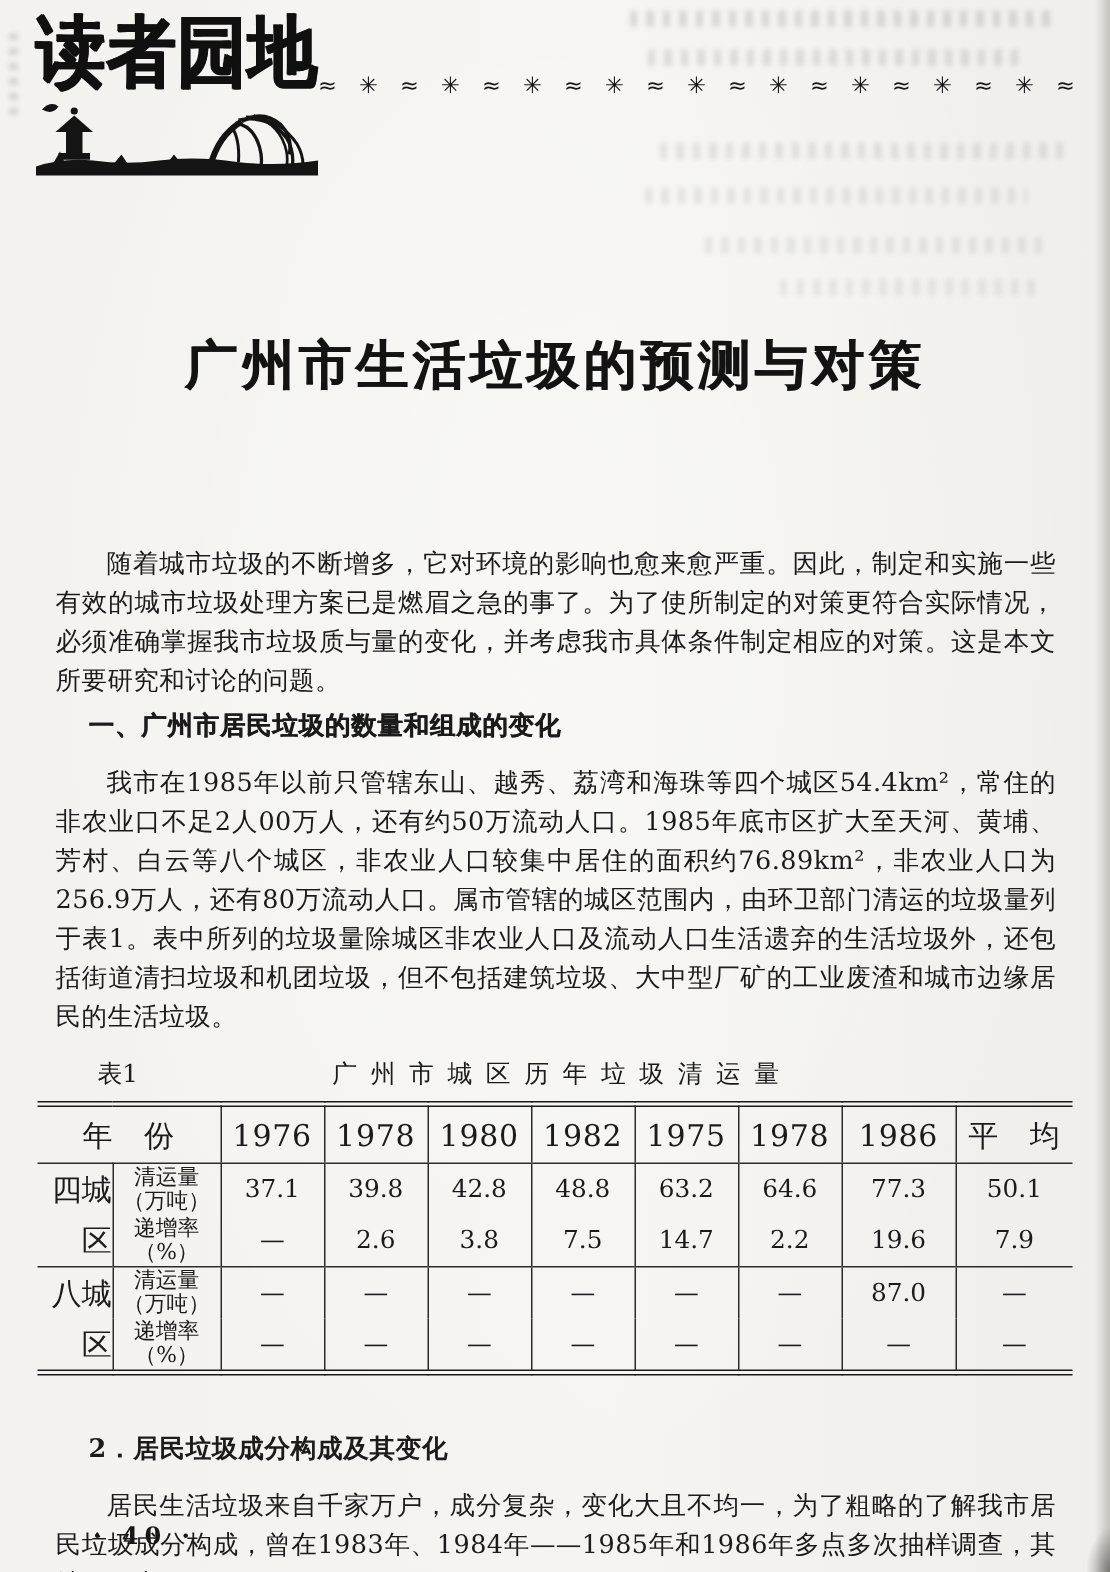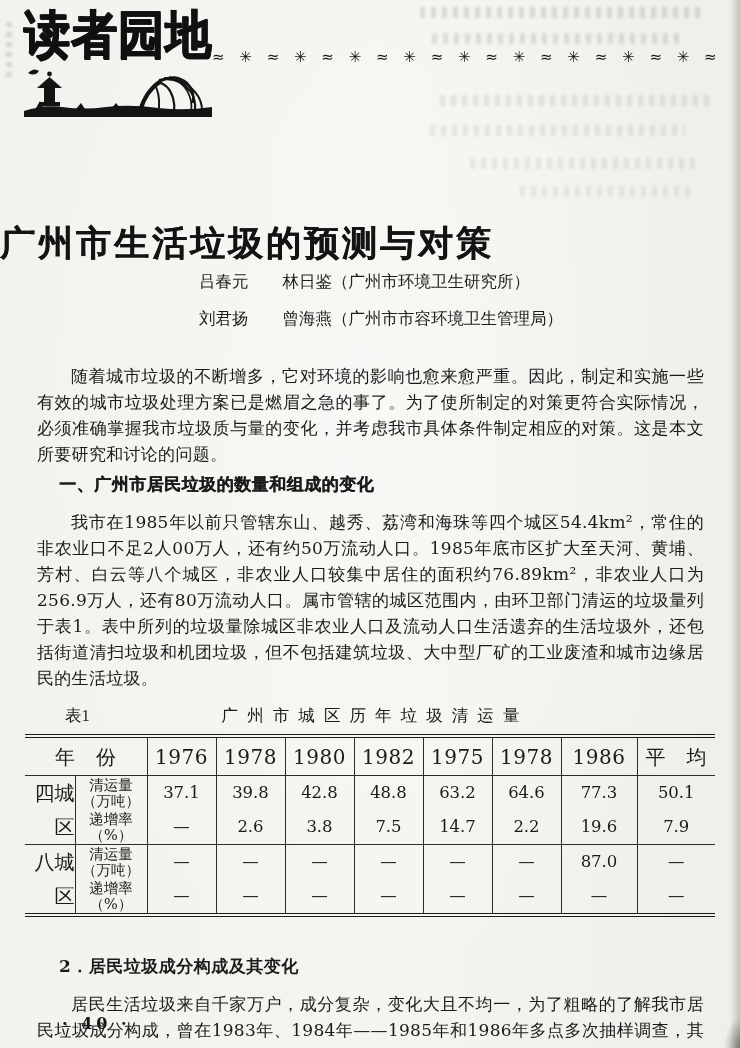--- a/index.html
+++ b/index.html
@@ -31,38 +31,38 @@
     transform:scaleY(1.12);transform-origin:top left;white-space:nowrap;
   }
   .logo-art{position:absolute;left:0;top:56px;width:188px;height:55px;}
   .divider{
     position:absolute;left:212px;top:48px;width:515px;
     font-family:"DejaVu Sans","Liberation Sans",sans-serif;
     font-size:15px;letter-spacing:5px;color:#161616;white-space:nowrap;overflow:hidden;
   }
   
   .title{
-    position:absolute;top:197px;left:0;width:100%;text-align:left;
+    position:absolute;top:197px;left:0;width:100%;text-align:center;
     font-family:"DejaVu Sans","Liberation Sans",sans-serif;
     font-weight:900;font-size:35px;letter-spacing:3px;color:#131313;
     text-shadow:0.6px 0 0 #131313;
   }
   .authors{position:absolute;top:263px;left:199px;font-size:16.5px;line-height:37px;color:#1e1e1e;white-space:nowrap;}
   .authors .name{display:inline-block;margin-right:34px;}
   .content{position:absolute;top:351px;left:25px;width:691px;font-size:17px;line-height:26px;text-align:justify;color:#1b1b1b;}
   .content p{margin:12px;text-indent:2em;letter-spacing:.3px;}
   .content p.intro{margin-bottom:4px;}
   .h-sec{
     font-family:"DejaVu Sans","Liberation Sans",sans-serif;
     font-weight:bold;font-size:17px;line-height:26px;text-indent:2em;margin:0;letter-spacing:.5px;
     text-shadow:0.4px 0 0 #131313;
   }
   .h-sub{font-size:17px;line-height:26px;text-indent:2em;margin:0;letter-spacing:.5px;}
   
-  .tbl-caption{position:relative;height:24px;margin-top:5px;font-family:Liberation Serif, serif;}
+  .tbl-caption{position:relative;height:24px;margin-top:5px;}
   .tbl-caption .lab{position:absolute;left:40px;top:0;font-size:16.5px;}
   .tbl-caption .ttl{position:absolute;left:0;right:0;top:0;text-align:center;font-size:16.5px;letter-spacing:.55em;text-indent:.55em;}
   table.t1{border-collapse:collapse;width:690px;margin-top:7px;table-layout:fixed;
     border-top:4px double #1a1a1a;border-bottom:4px double #1a1a1a;}
   table.t1 th,table.t1 td{padding:0;text-align:center;vertical-align:middle;font-weight:normal;}
   table.t1 thead th{height:37px;font-size:20px;border-bottom:1px solid #2b2b2b;letter-spacing:.5px;}
   table.t1 .vl{border-left:1px solid #2b2b2b;}
   table.t1 tbody td{height:34px;font-size:16.5px;}
   table.t1 td.region{text-align:right;padding-left:9px;font-size:20px;}
   table.t1 td.region .rl{display:block;line-height:34px;}
@@ -103,28 +103,20 @@
       <path d="M135,16 q20,-4 32,12 q5,8 4,18" stroke="#141414" stroke-width="2.2" fill="none"></path>
       <path d="M133,18 q12,2 16,16 q2,7 1,13" stroke="#141414" stroke-width="2.2" fill="none"></path>
       <path d="M140,14 q22,0 34,18 q4,7 4,14" stroke="#141414" stroke-width="2" fill="none"></path>
       <path d="M130,20 q6,8 5,24" stroke="#141414" stroke-width="2" fill="none"></path>
       <path d="M145,13 q18,6 22,24 q1,6 0,10" stroke="#141414" stroke-width="1.8" fill="none"></path>
     </svg>
   </div>
   <div class="divider">≈ ✳ ≈ ✳ ≈ ✳ ≈ ✳ ≈ ✳ ≈ ✳ ≈ ✳ ≈ ✳ ≈ ✳ ≈ ✳ ≈ ✳ ≈ ✳ ≈ ✳ ≈</div>
 
   <h1 class="title">广州市生活垃圾的预测与对策</h1>
-  <div class="authors">
-    <div>
-      <span class="name">吕春元</span><span>林日鉴</span><span>（广州市环境卫生研究所）</span>
-    </div>
-    <div>
-      <span class="name">刘君扬</span><span>曾海燕</span><span>（广州市市容环境卫生管理局）</span>
-    </div>
-  </div>
 
   <div class="content">
     <p class="intro">随着城市垃圾的不断增多，它对环境的影响也愈来愈严重。因此，制定和实施一些有效的城市垃圾处理方案已是燃眉之急的事了。为了使所制定的对策更符合实际情况，必须准确掌握我市垃圾质与量的变化，并考虑我市具体条件制定相应的对策。这是本文所要研究和讨论的问题。</p>
     <h2 class="h-sec">一、广州市居民垃圾的数量和组成的变化</h2>
     <p>我市在1985年以前只管辖东山、越秀、荔湾和海珠等四个城区54.4km²，常住的非农业口不足2人00万人，还有约50万流动人口。1985年底市区扩大至天河、黄埔、芳村、白云等八个城区，非农业人口较集中居住的面积约76.89km²，非农业人口为256.9万人，还有80万流动人口。属市管辖的城区范围内，由环卫部门清运的垃圾量列于表1。表中所列的垃圾量除城区非农业人口及流动人口生活遗弃的生活垃圾外，还包括街道清扫垃圾和机团垃圾，但不包括建筑垃圾、大中型厂矿的工业废渣和城市边缘居民的生活垃圾。</p>
 
     <div class="tbl-caption">
       <span class="lab">表1</span>
       <span class="ttl">广州市城区历年垃圾清运量</span>
     </div>

